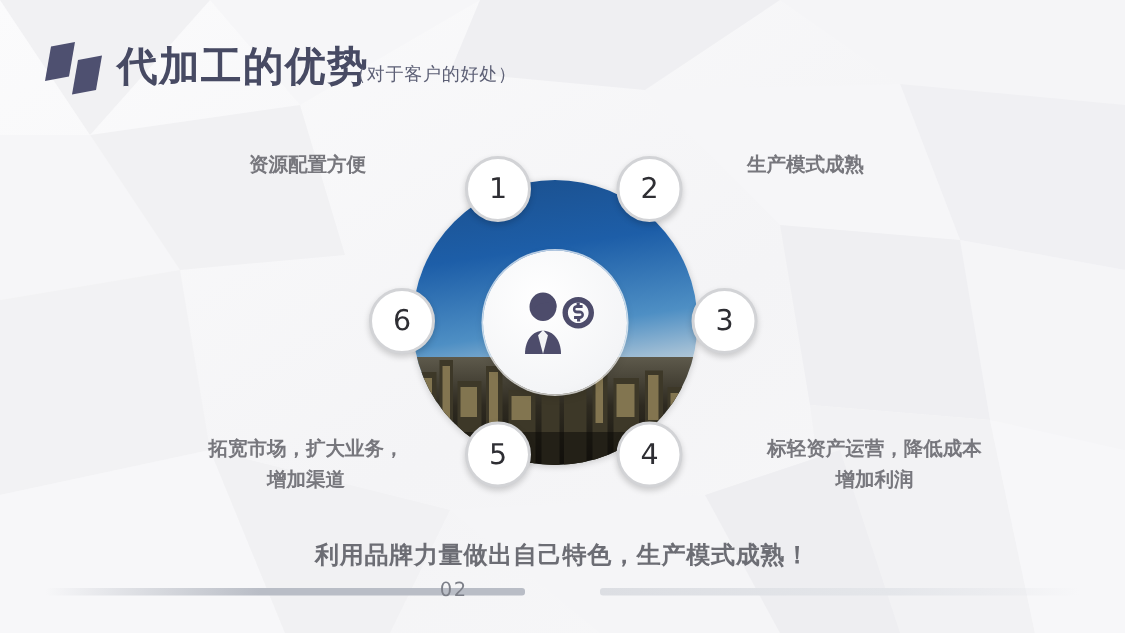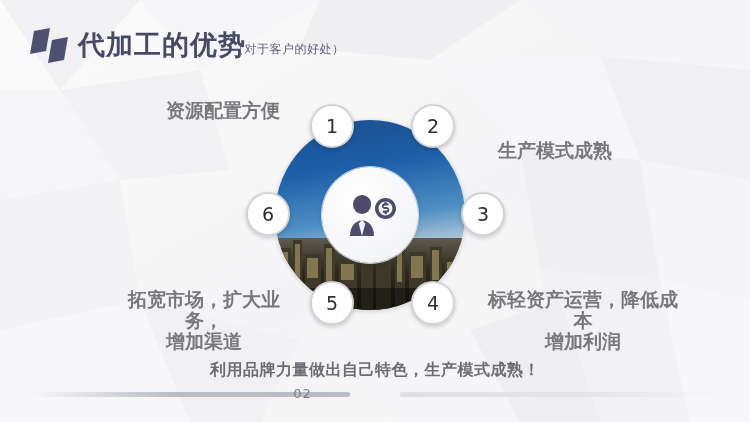--- a/index.html
+++ b/index.html
@@ -56,25 +56,25 @@
     font-size:19px;color:#2e2e33;font-family:"DejaVu Sans","Liberation Sans",sans-serif;
   }
   .n1{left:310px;top:104px;}
   .n2{left:411px;top:104px;}
   .n3{left:461px;top:192px;}
   .n4{left:411px;top:281px;}
   .n5{left:310px;top:281px;}
   .n6{left:246px;top:192px;}
   
   .lbl{
-    position:absolute;font-size:19px;font-weight:bold;color:#77777d;
+    position:absolute;font-size:13px;font-weight:bold;color:#77777d;
     line-height:21px;white-space:pre-line;
   }
   .l1{left:166px;top:100px;}
-  .l2{left:498px;top:100px;margin-top:40px;}
+  .l2{left:498px;top:100px;}
   .l6{left:124px;top:198px;}
   .l3{left:552px;top:198px;}
   .l5{left:116px;top:289px;text-align:center;width:176px;}
   .l4{left:485px;top:289px;text-align:center;width:196px;}
   
   .caption{
     position:absolute;left:0;top:360px;width:750px;text-align:center;
     font-size:16px;font-weight:bold;color:#6c6d74;letter-spacing:.5px;
   }
   

